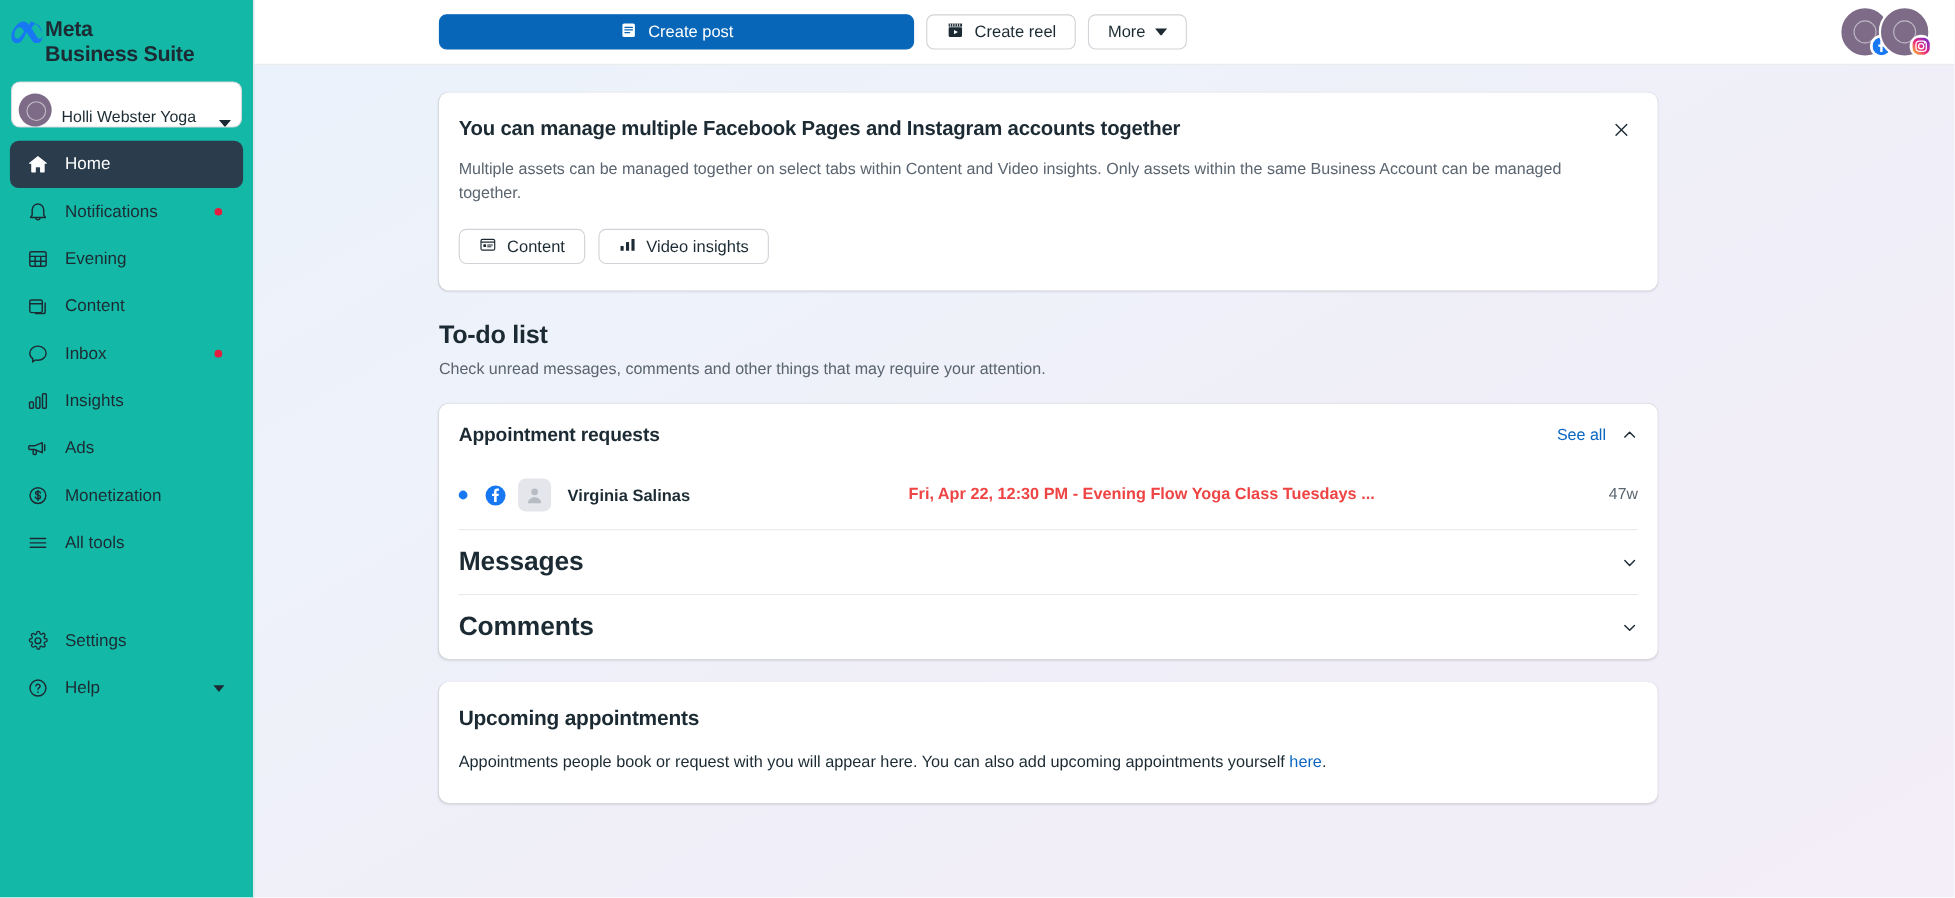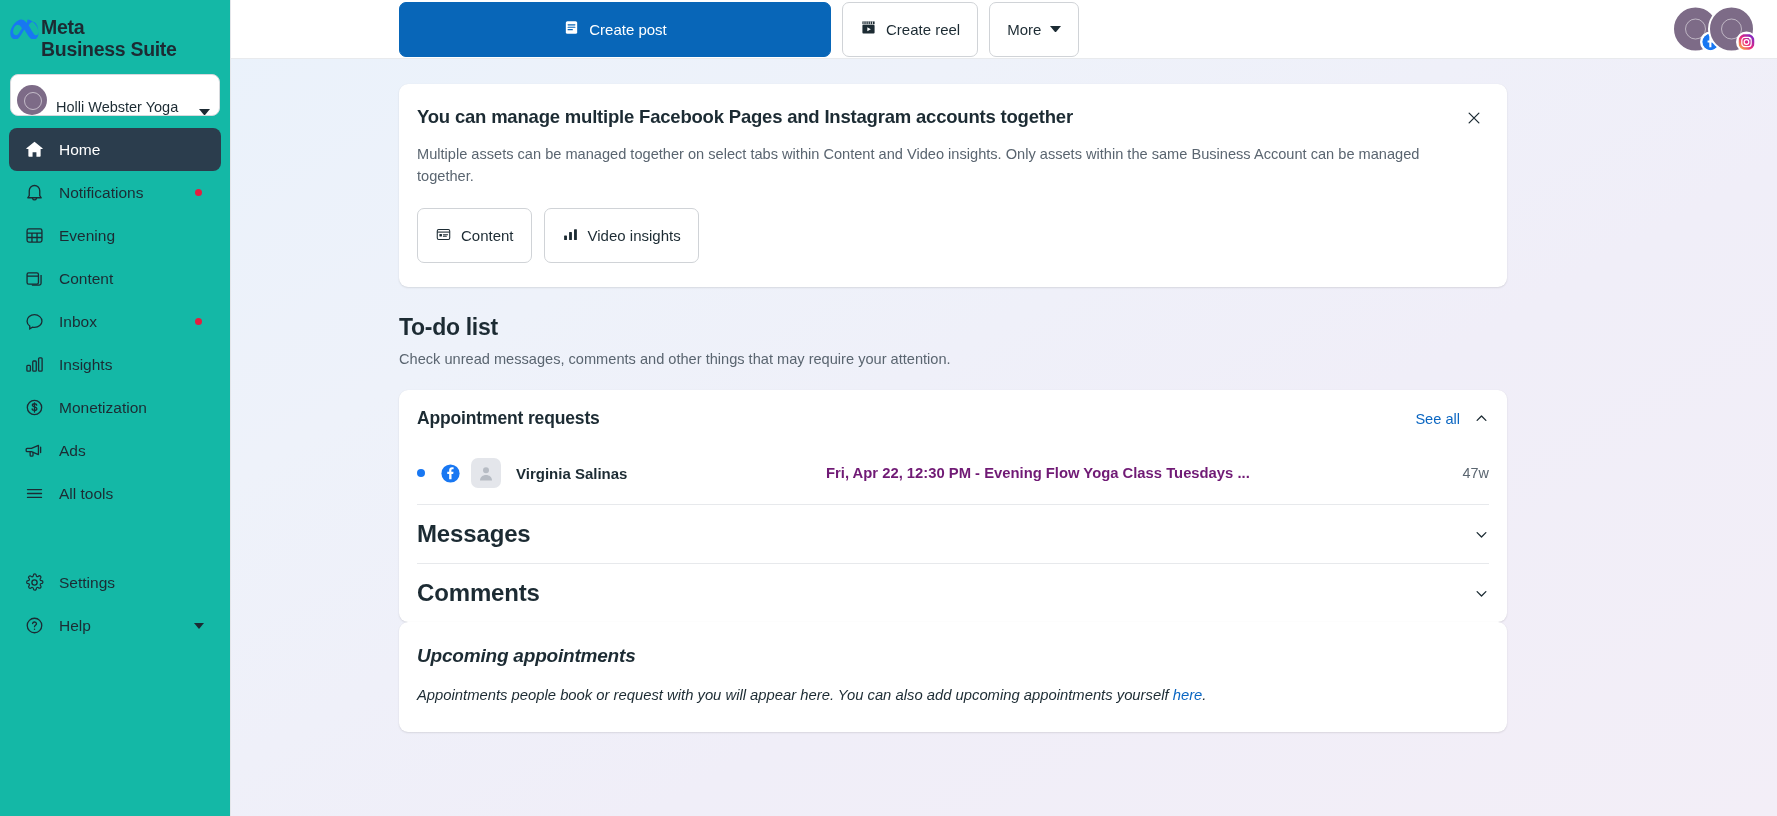--- a/index.html
+++ b/index.html
@@ -89,21 +89,21 @@
     background: linear-gradient(150deg, #eaf2fb 0%, #eef2fa 28%, #f0eef8 62%, #f3eef7 100%);
     overflow: hidden;
   }
   .topbar {
     height: 59px; background: #ffffff;
     display: flex; align-items: center;
     position: relative;
     border-bottom: 1px solid #e8eaed;
   }
   .btn {
-    height: 55px; border-radius: 7px;
+    height: 32px; border-radius: 7px;
     display: inline-flex; align-items: center; justify-content: center;
     font-size: 15px; cursor: pointer; white-space: nowrap;
     border: 1px solid #d0d3d7; background: #ffffff; color: #1c2b33;
     padding: 0 17px; gap: 9px;
   }
   .btn-primary {
     background: #0866b8; border-color: #0866b8; color: #ffffff;
     width: 432px; font-weight: 400;
   }
   .toolbar-group { display: flex; align-items: center; gap: 11px;
@@ -177,34 +177,34 @@
   .unread-dot { width: 8px; height: 8px; border-radius: 50%;
                 background: #1877f2; flex: 0 0 8px; }
   .fb-mini { width: 19px; height: 19px; flex: 0 0 19px; margin-left: 16px; }
   .req-avatar {
     width: 30px; height: 30px; border-radius: 7px; flex: 0 0 30px;
     background: #e4e6eb; margin-left: 11px;
     display: flex; align-items: center; justify-content: center;
   }
   .req-name { font-size: 15px; font-weight: 700; color: #1c2b33;
               margin-left: 15px; width: 310px; }
-  .req-detail { font-size: 14.8px; font-weight: 700; color: #701a75;
+  .req-detail { font-size: 14.8px; font-weight: 700; color: #ef4444;
                 flex: 1; white-space: nowrap; overflow: hidden; }
   .req-time { font-size: 14.4px; color: #5a6570; margin-left: auto;
               padding-left: 18px; }
 
   .collapse-row {
     height: 58px; display: flex; align-items: center;
     padding: 0 18px; cursor: pointer;
   }
   .collapse-row h3 { font-size: 24px; font-weight: 700; color: #1c2b33;
                      letter-spacing: -0.15px; }
 
   
-  .upcoming { padding: 23px 22px 26px 18px; font-style: italic; }
+  .upcoming { margin-top: 21px; padding: 23px 22px 26px 18px; }
   .upcoming h3 { font-size: 19px; font-weight: 700; color: #1c2b33;
                  letter-spacing: -0.2px; }
   .upcoming p { font-size: 14.8px; color: #1c2b33; margin-top: 17px;
                 line-height: 22px; }
   .inline-link { color: #0a66c2; cursor: pointer; }
 </style>
 </head>
 <body>
 
 <div class="app">
@@ -289,35 +289,35 @@
               <rect x="10" y="8" width="4" height="11.5" rx="1"></rect>
               <rect x="16.7" y="4.5" width="4" height="15" rx="1"></rect>
             </svg>
         </span>
         <span class="nav-label">Insights</span>
       </div>
 
       <div class="nav-item">
         <span class="nav-icon">
           <svg viewBox="0 0 24 24" width="21" height="21" fill="none" stroke="#1c2b33" stroke-width="1.5">
+              <path d="M3.5 9.5h5l8-3.3v10.4l-8-3.3h-5a1 1 0 0 1-1-1V10.5a1 1 0 0 1 1-1z" stroke-linejoin="round"></path>
+              <path d="M7 13.3v4.2a1 1 0 0 0 1 1h1.3a1 1 0 0 0 1-1v-3.3M19 8.3v6" stroke-linecap="round"></path>
+            </svg>
+        </span>
+        <span class="nav-label">Ads</span>
+      </div>
+
+      <div class="nav-item">
+        <span class="nav-icon">
+          <svg viewBox="0 0 24 24" width="21" height="21" fill="none" stroke="#1c2b33" stroke-width="1.5">
               <circle cx="12" cy="12" r="8.2"></circle>
               <path d="M12 6.8v10.4M14.5 9.3c0-1-1.1-1.6-2.5-1.6s-2.5.7-2.5 1.8 1 1.5 2.5 1.9 2.7.8 2.7 2-1.2 1.9-2.7 1.9-2.7-.7-2.7-1.8" stroke-linecap="round"></path>
             </svg>
         </span>
         <span class="nav-label">Monetization</span>
-      </div>
-
-      <div class="nav-item">
-        <span class="nav-icon">
-          <svg viewBox="0 0 24 24" width="21" height="21" fill="none" stroke="#1c2b33" stroke-width="1.5">
-              <path d="M3.5 9.5h5l8-3.3v10.4l-8-3.3h-5a1 1 0 0 1-1-1V10.5a1 1 0 0 1 1-1z" stroke-linejoin="round"></path>
-              <path d="M7 13.3v4.2a1 1 0 0 0 1 1h1.3a1 1 0 0 0 1-1v-3.3M19 8.3v6" stroke-linecap="round"></path>
-            </svg>
-        </span>
-        <span class="nav-label">Ads</span>
       </div>
 
       <div class="nav-item">
         <span class="nav-icon">
           <svg viewBox="0 0 24 24" width="21" height="21" stroke="#1c2b33" stroke-width="1.5" stroke-linecap="round">
               <path d="M4 7.5h16M4 12h16M4 16.5h16"></path>
             </svg>
         </span>
         <span class="nav-label">All tools</span>
       </div>

